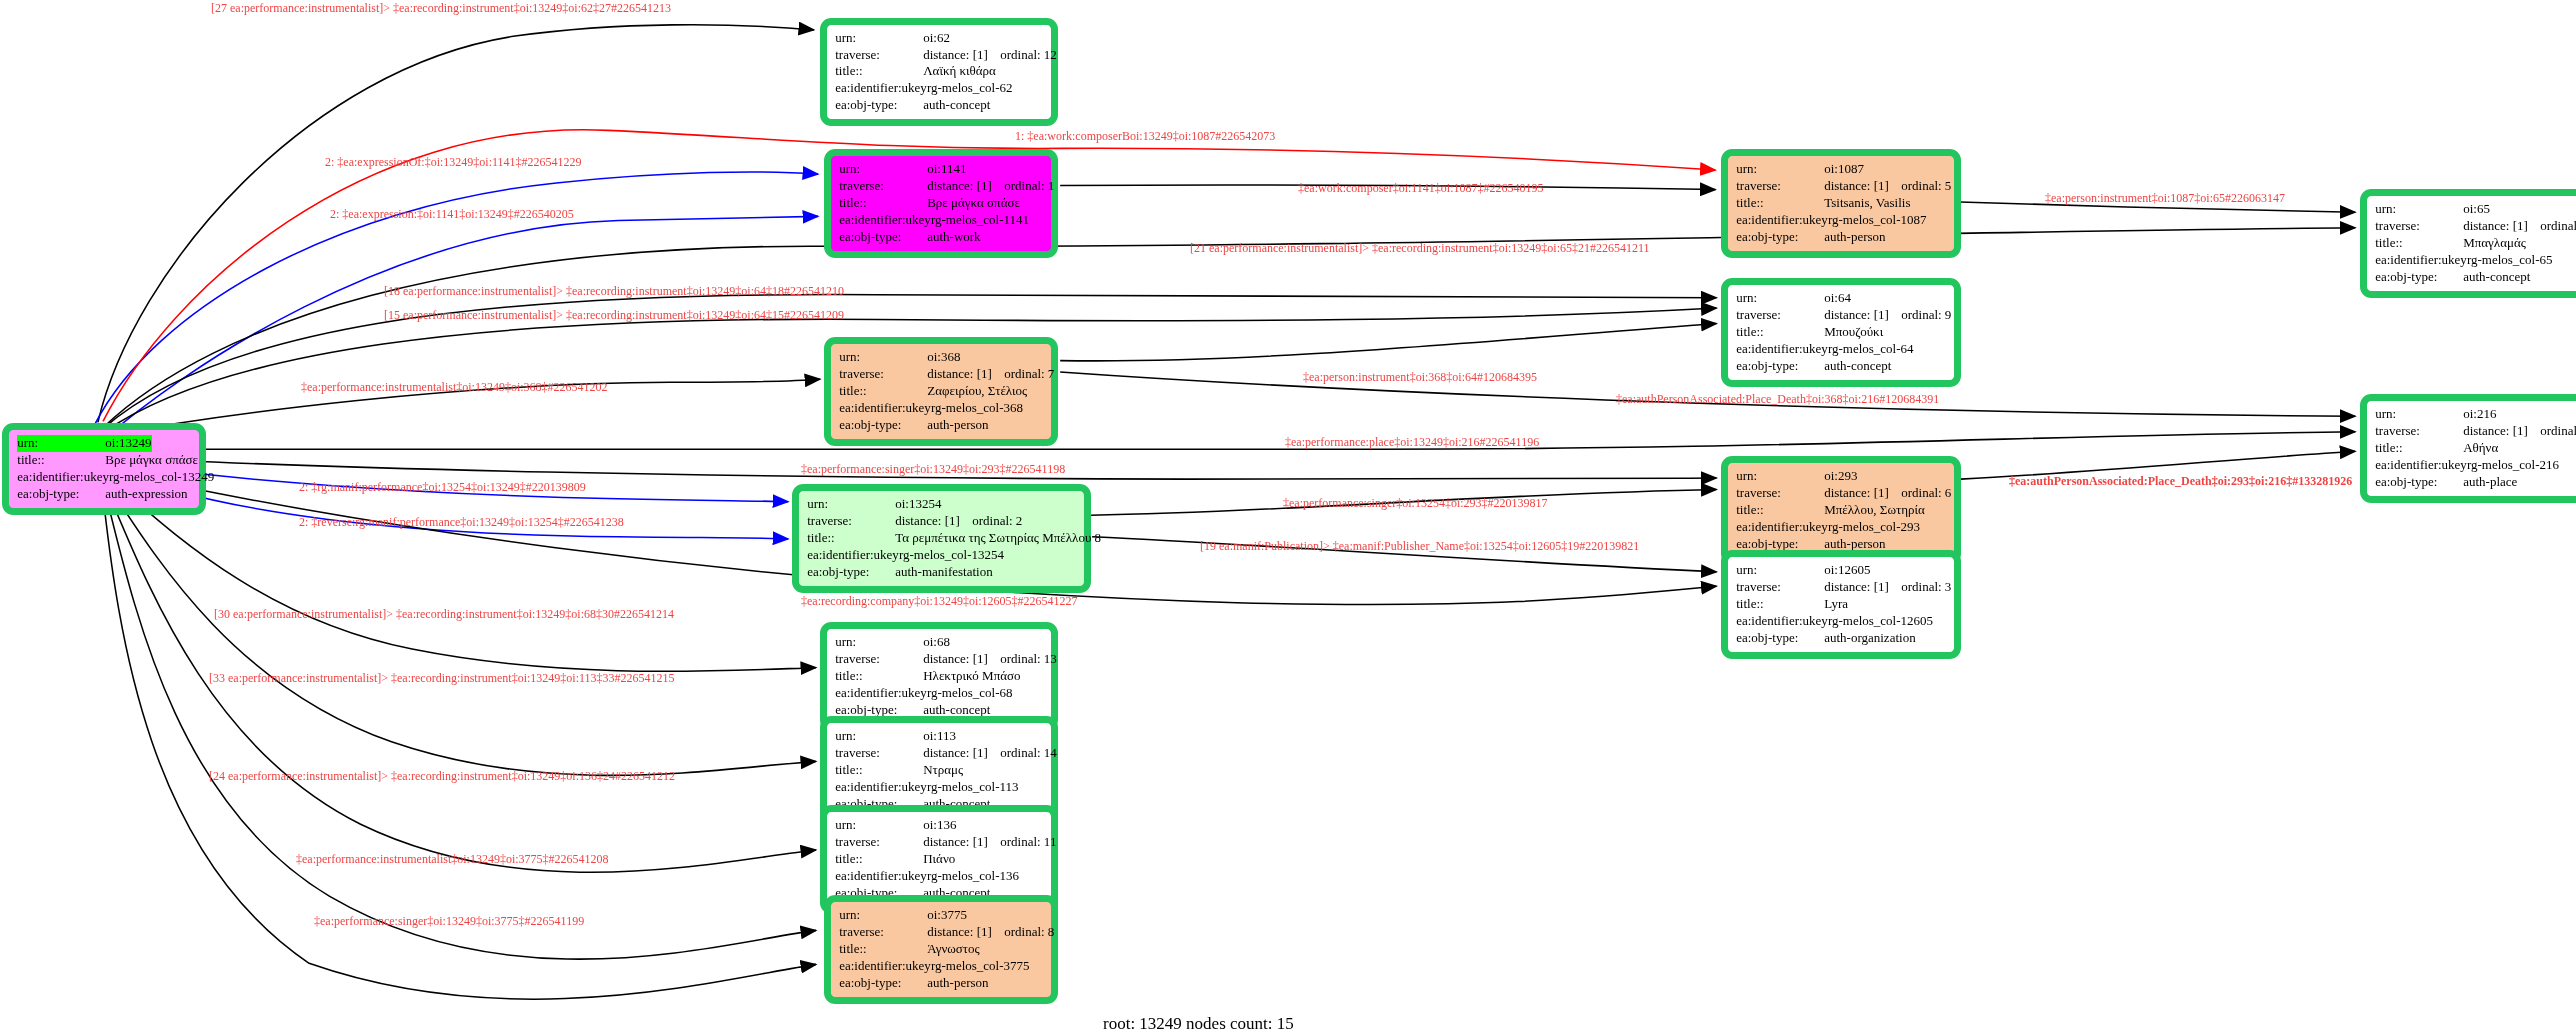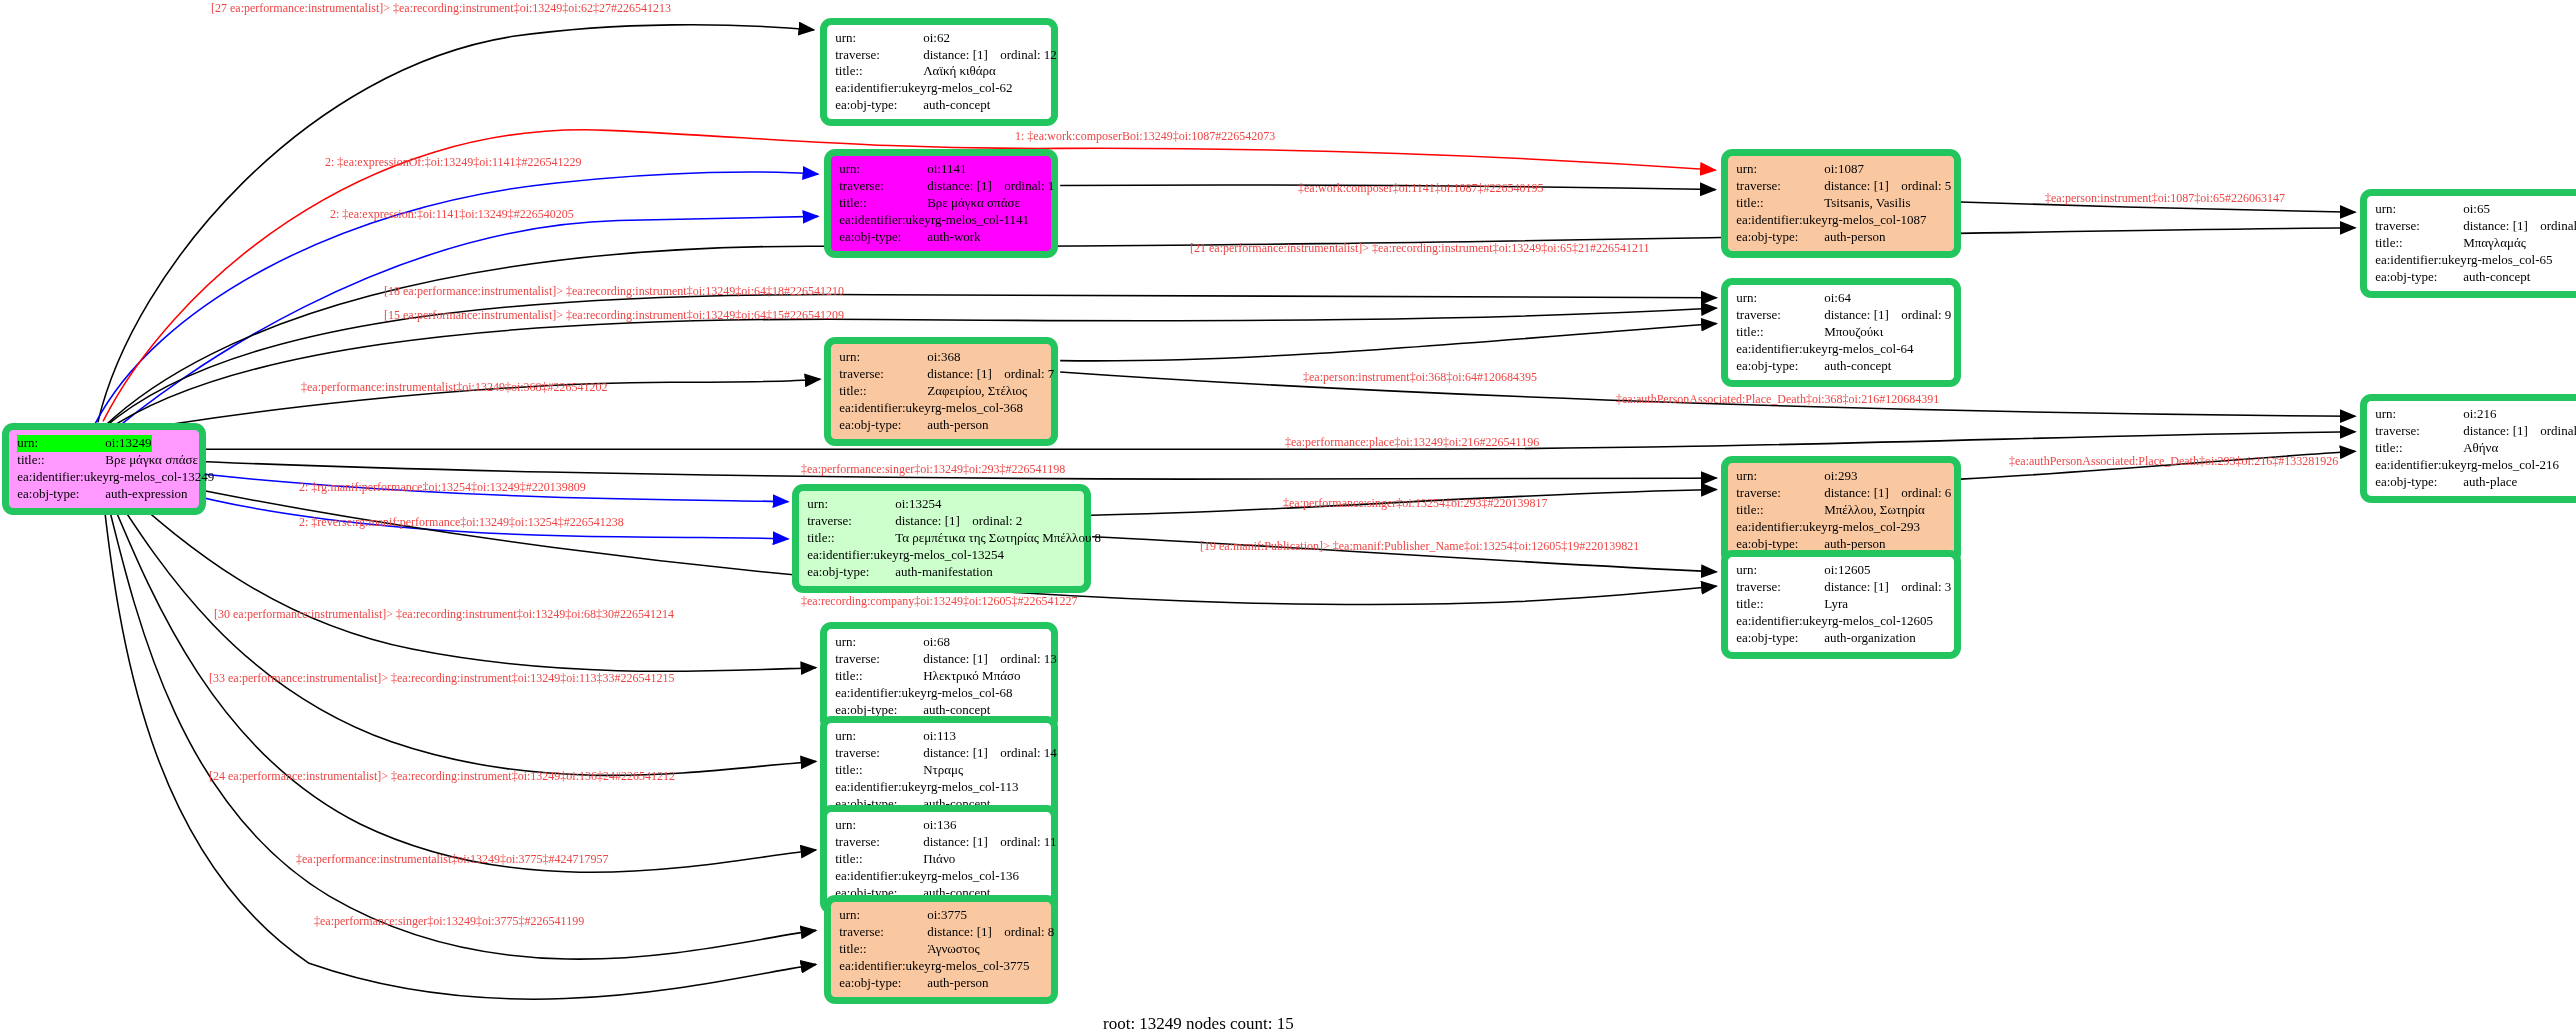--- a/index.html
+++ b/index.html
@@ -405,29 +405,29 @@
       <div class="elabel" style="left: 330px; top: 207px;">2: ‡ea:expression:‡oi:1141‡oi:13249‡#226540205</div>
       <div class="elabel" style="left: 1298px; top: 181px;">‡ea:work:composer‡oi:1141‡oi:1087‡#226540195</div>
       <div class="elabel" style="left: 2045px; top: 191px;">‡ea:person:instrument‡oi:1087‡oi:65#226063147</div>
       <div class="elabel" style="left: 1190px; top: 241px;">[21 ea:performance:instrumentalist]&gt; ‡ea:recording:instrument‡oi:13249‡oi:65‡21#226541211</div>
       <div class="elabel" style="left: 384px; top: 284px;">[18 ea:performance:instrumentalist]&gt; ‡ea:recording:instrument‡oi:13249‡oi:64‡18#226541210</div>
       <div class="elabel" style="left: 384px; top: 308px;">[15 ea:performance:instrumentalist]&gt; ‡ea:recording:instrument‡oi:13249‡oi:64‡15#226541209</div>
       <div class="elabel" style="left: 1303px; top: 370px;">‡ea:person:instrument‡oi:368‡oi:64#120684395</div>
       <div class="elabel" style="left: 301px; top: 380px;">‡ea:performance:instrumentalist‡oi:13249‡oi:368‡#226541202</div>
       <div class="elabel" style="left: 1616px; top: 392px;">‡ea:authPersonAssociated:Place_Death‡oi:368‡oi:216#120684391</div>
       <div class="elabel" style="left: 1285px; top: 435px;">‡ea:performance:place‡oi:13249‡oi:216#226541196</div>
-      <div class="elabel" style="left: 2009px; top: 454px;">‡ea:authPersonAssociated:Place_Death‡oi:293‡oi:216‡#133281926</div>
+      <div class="elabel" style="left: 2009px; top: 474px; font-weight: bold;">‡ea:authPersonAssociated:Place_Death‡oi:293‡oi:216‡#133281926</div>
       <div class="elabel" style="left: 801px; top: 462px;">‡ea:performance:singer‡oi:13249‡oi:293‡#226541198</div>
       <div class="elabel" style="left: 1283px; top: 496px;">‡ea:performance:singer‡oi:13254‡oi:293‡#220139817</div>
       <div class="elabel" style="left: 299px; top: 480px;">2: ‡rg:manif:performance‡oi:13254‡oi:13249‡#220139809</div>
       <div class="elabel" style="left: 299px; top: 515px;">2: ‡reverse:rg:manif:performance‡oi:13249‡oi:13254‡#226541238</div>
       <div class="elabel" style="left: 1200px; top: 539px;">[19 ea:manif:Publication]&gt; ‡ea:manif:Publisher_Name‡oi:13254‡oi:12605‡19#220139821</div>
       <div class="elabel" style="left: 801px; top: 594px;">‡ea:recording:company‡oi:13249‡oi:12605‡#226541227</div>
       <div class="elabel" style="left: 214px; top: 607px;">[30 ea:performance:instrumentalist]&gt; ‡ea:recording:instrument‡oi:13249‡oi:68‡30#226541214</div>
       <div class="elabel" style="left: 209px; top: 671px;">[33 ea:performance:instrumentalist]&gt; ‡ea:recording:instrument‡oi:13249‡oi:113‡33#226541215</div>
       <div class="elabel" style="left: 209px; top: 769px;">[24 ea:performance:instrumentalist]&gt; ‡ea:recording:instrument‡oi:13249‡oi:136‡24#226541212</div>
-      <div class="elabel" style="left: 296px; top: 852px;">‡ea:performance:instrumentalist‡oi:13249‡oi:3775‡#424717957</div>
+      <div class="elabel" style="left: 296px; top: 852px;">‡ea:performance:instrumentalist‡oi:13249‡oi:3775‡#226541208</div>
       <div class="elabel" style="left: 314px; top: 914px;">‡ea:performance:singer‡oi:13249‡oi:3775‡#226541199</div>
     </div>
 
   <div class="footer" style="left:1103px; top:1014px;">root: 13249 nodes count: 15</div>
 </div>
 
 
 </body></html>

